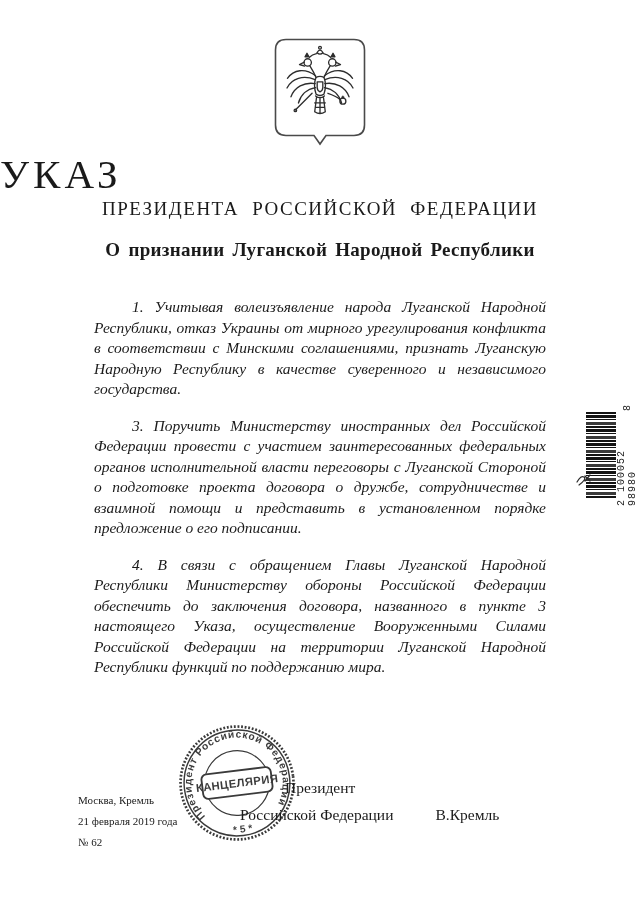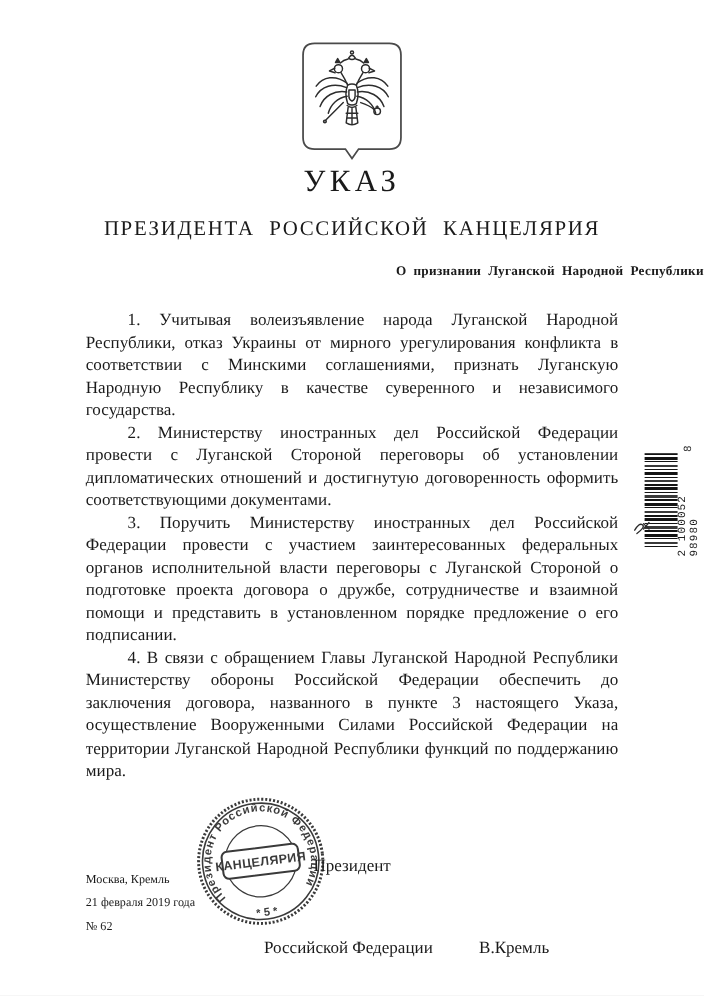--- a/index.html
+++ b/index.html
@@ -15,38 +15,38 @@
   }
   
   .emblem-box{
     position:absolute;top:38px;left:50%;transform:translateX(-50%);
     width:92px;height:108px;
   }
   .emblem-box svg{display:block;}
   
   .doc-title{
     position:absolute;top:150px;left:0;width:100%;
-    text-align:center;font-size:28px;letter-spacing:4px;
+    font-size:41px;letter-spacing:4px;
     font-weight:500;
   }
   .doc-subtitle{
     position:absolute;top:198px;left:0;width:100%;
     text-align:center;font-size:19px;letter-spacing:1.5px;word-spacing:7px;
   }
   .doc-subject{
     position:absolute;top:239px;left:0;width:100%;
-    text-align:right;font-size:12px;font-weight:bold;word-spacing:3px;letter-spacing:.3px;
+    text-align:center;font-size:19px;font-weight:bold;word-spacing:3px;letter-spacing:.3px;
   }
   
   .doc-body{
     position:absolute;top:281px;left:78px;width:484px;
     font-size:15.5px;line-height:20.5px;
   }
   .doc-body p{
-    margin:0;text-indent:38px;text-align:justify;
+    margin:16px;text-indent:38px;text-align:justify;font-style:italic;
   }
   
   .barcode{
     position:absolute;top:404px;right:2px;
     display:flex;align-items:flex-start;
   }
   .barcode-bars{
     width:30px;height:86px;margin-top:8px;
     background:
       repeating-linear-gradient(180deg,
@@ -62,21 +62,21 @@
     height:102px;margin-left:0px;display:flex;align-items:center;
   }
   .barcode-check{margin-inline-start:9px;}
   .handwritten-mark{position:absolute;top:468px;right:44px;}
   
   .sig-block{
     position:absolute;top:774px;left:240px;width:340px;
     font-size:15.5px;line-height:27px;z-index:1;
   }
   .sig-title1{margin-left:45px;}
-  .sig-line2{display:flex;margin-top:47px;}
+  .sig-line2{display:flex;}
   .sig-name{margin-left:42px;}
   .stamp{
     position:absolute;top:706px;left:160px;width:154px;height:154px;
     z-index:2;opacity:.88;transform:rotate(-7deg);
   }
   .stamp text{fill:#1f1f1f;}
   
   .doc-footer{
     position:absolute;top:790px;left:78px;
     font-size:11px;line-height:21px;
@@ -117,26 +117,25 @@
         <path d="M41 56 L24 73 M24.5 72.5 l-2.5 2.5"></path>
         <circle cx="22" cy="75.5" r="1.4"></circle>
         <circle cx="76" cy="65" r="3.4"></circle>
         <path d="M76 61.6 v-2.2 M74.9 60.5 h2.2"></path>
         <path d="M59 56 Q68 59 72.8 63"></path>
       </g>
     </svg>
   </div>
 
   <div class="doc-title">УКАЗ</div>
-  <div class="doc-subtitle">ПРЕЗИДЕНТА РОССИЙСКОЙ КАНЦЕЛЯРИЯ</div>
+  <div class="doc-subtitle">ПРЕЗИДЕНТА РОССИЙСКОЙ ФЕДЕРАЦИИ</div>
   <div class="doc-subject">О признании Луганской Народной Республики</div>
 
   <div class="doc-body">
     <p>1. Учитывая волеизъявление народа Луганской Народной Республики, отказ Украины от мирного урегулирования конфликта в соответствии с Минскими соглашениями, признать Луганскую Народную Республику в качестве суверенного и независимого государства.</p>
-    <p>2. Министерству иностранных дел Российской Федерации провести с Луганской Стороной переговоры об установлении дипломатических отношений и достигнутую договоренность оформить соответствующими документами.</p>
     <p>3. Поручить Министерству иностранных дел Российской Федерации провести с участием заинтересованных федеральных органов исполнительной власти переговоры с Луганской Стороной о подготовке проекта договора о дружбе, сотрудничестве и взаимной помощи и представить в установленном порядке предложение о его подписании.</p>
     <p>4. В связи с обращением Главы Луганской Народной Республики Министерству обороны Российской Федерации обеспечить до заключения договора, названного в пункте 3 настоящего Указа, осуществление Вооруженными Силами Российской Федерации на территории Луганской Народной Республики функций по поддержанию мира.</p>
   </div>
 
   <div class="barcode">
     <div class="barcode-bars"></div>
     <div class="barcode-digits">
       <span>2 100052 98980</span>
       <span class="barcode-check">8</span>
     </div>

